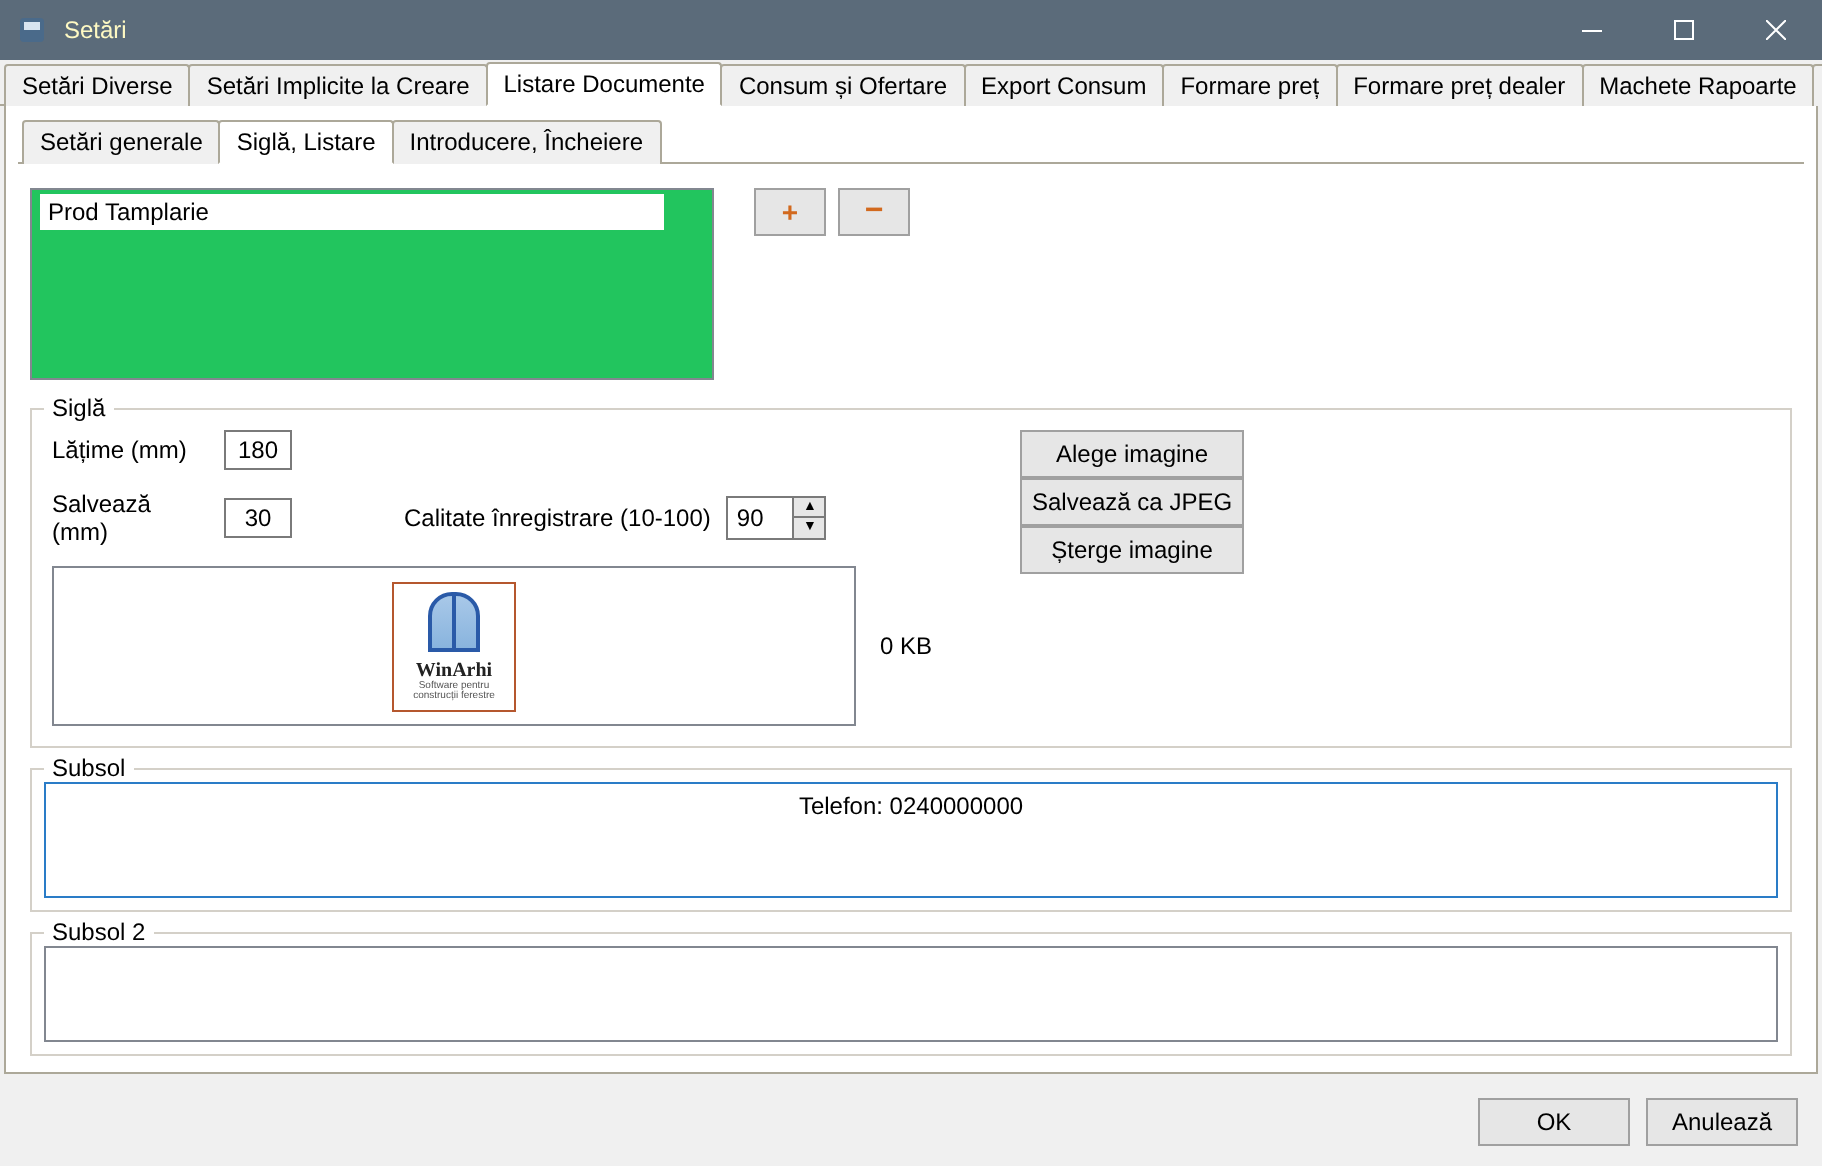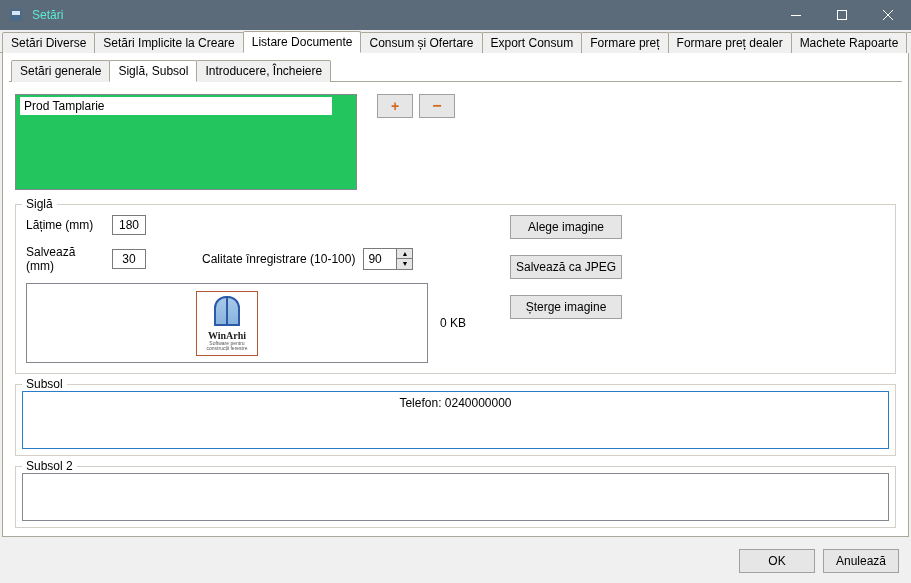--- a/index.html
+++ b/index.html
@@ -1,18 +1,18 @@
 <!DOCTYPE html>
 <html><head>
   <meta charset="utf-8">
   <style>
     * { box-sizing: border-box; margin: 0; padding: 0; font-family: 'Segoe UI', Tahoma, sans-serif; }
     body { background: #f0f0f0; width: 911px; height: 583px; overflow: hidden; }
     
-    .titlebar { background: #5b6b7a; height: 30px; display: flex; align-items: center; padding-left: 8px; color: #5eead4; }
+    .titlebar { background: #5b6b7a; height: 30px; display: flex; align-items: center; padding-left: 8px; color: #fef9c3; }
     .titlebar-icon { width: 16px; height: 16px; margin-right: 8px; }
     .titlebar-title { flex: 1; font-size: 12px; }
     .win-btn { width: 46px; height: 30px; display: flex; align-items: center; justify-content: center; color: #fff; }
     
     .content { background: #f0f0f0; height: calc(100% - 30px); display: flex; flex-direction: column; }
     
     .tabstrip { display: flex; align-items: flex-end; border-bottom: 1px solid #aca899; padding-left: 2px; }
     .tab { font-size: 12px; padding: 3px 8px; border: 1px solid #aca899; border-bottom: none; background: #f0f0f0; margin-right: -1px; cursor: pointer; position: relative; top: 1px; border-radius: 2px 2px 0 0; white-space: nowrap; }
     .tab.active { background: #fff; border-bottom: 1px solid #fff; z-index: 1; }
     
@@ -47,21 +47,21 @@
     
     .preview-row { display: flex; align-items: center; gap: 12px; }
     .preview-frame { width: 402px; height: 80px; border: 1px solid #828790; display: flex; align-items: center; justify-content: center; background: #fff; }
     .logo-box { border: 1px solid #b5572e; padding: 4px 10px 4px 10px; text-align: center; }
     .logo-window { width: 26px; height: 30px; border: 2px solid #2a5aa8; margin: 0 auto 4px auto; position: relative; background: linear-gradient(#a8c8e8, #89b4de); border-radius: 12px 12px 0 0; }
     .logo-window::before { content: ''; position: absolute; left: 50%; top: 0; bottom: 0; width: 2px; background: #2a5aa8; transform: translateX(-1px); }
     .logo-title { font-size: 10px; font-weight: bold; color: #222; font-family: serif; }
     .logo-sub { font-size: 5px; color: #555; line-height: 1; }
     .kb-label { font-size: 12px; }
     
-    .sigla-buttons { display: flex; flex-direction: column; gap: 16px; margin-left: 20px; }
+    .sigla-buttons { display: flex; flex-direction: column; gap: 0; margin-left: 20px; }
     .stdbtn { width: 112px; height: 24px; background: #e6e6e6; border: 1px solid #a0a0a0; font-size: 12px; cursor: pointer; text-align: center; }
     
     .subsol-box { height: 58px; border: 1px solid #2a7cc7; background: #fff; font-size: 12px; text-align: center; padding: 4px; }
     .subsol2-box { height: 48px; border: 1px solid #828790; background: #fff; }
     
     .footer { padding: 10px 12px 10px 12px; display: flex; justify-content: flex-end; gap: 8px; background: #f0f0f0; }
     .footer .stdbtn { width: 76px; }
   </style>
 </head>
 <body>
@@ -99,21 +99,21 @@
     <div class="tab">Formare preț</div>
     <div class="tab">Formare preț dealer</div>
     <div class="tab">Machete Rapoarte</div>
     <div class="tab">Conectarea la dat</div>
 
   </div>
 
   <div class="tabpanel">
     <div class="subtabstrip">
       <div class="tab">Setări generale</div>
-      <div class="tab active">Siglă, Subsol</div>
+      <div class="tab active">Siglă, Listare</div>
       <div class="tab">Introducere, Încheiere</div>
     </div>
 
     <div class="subpanel">
       <div class="toprow">
         <div class="listbox">
           <input type="text" value="Prod Tamplarie" style="">
         </div>
         <div class="btnrow">
           <div class="iconbtn">

